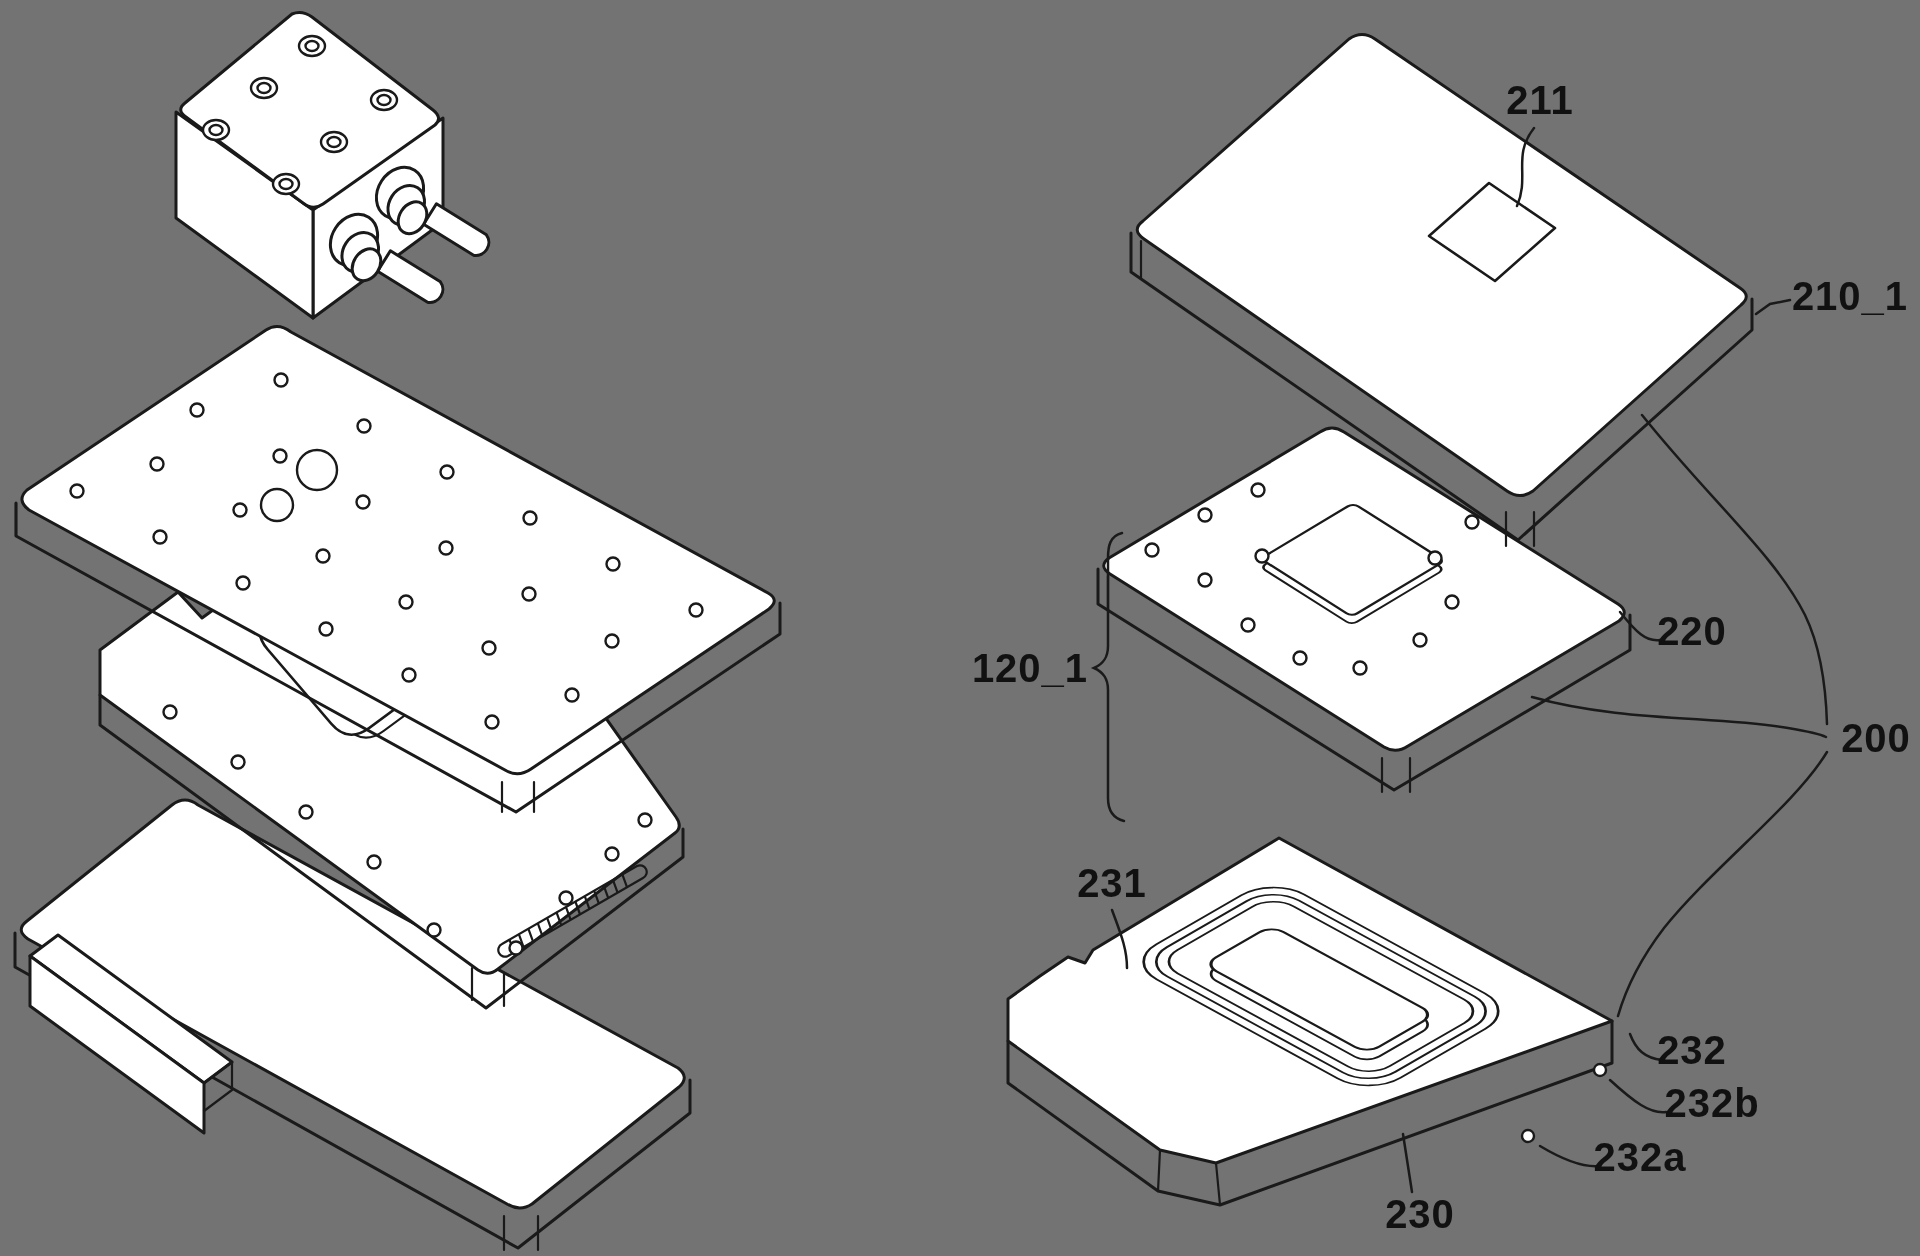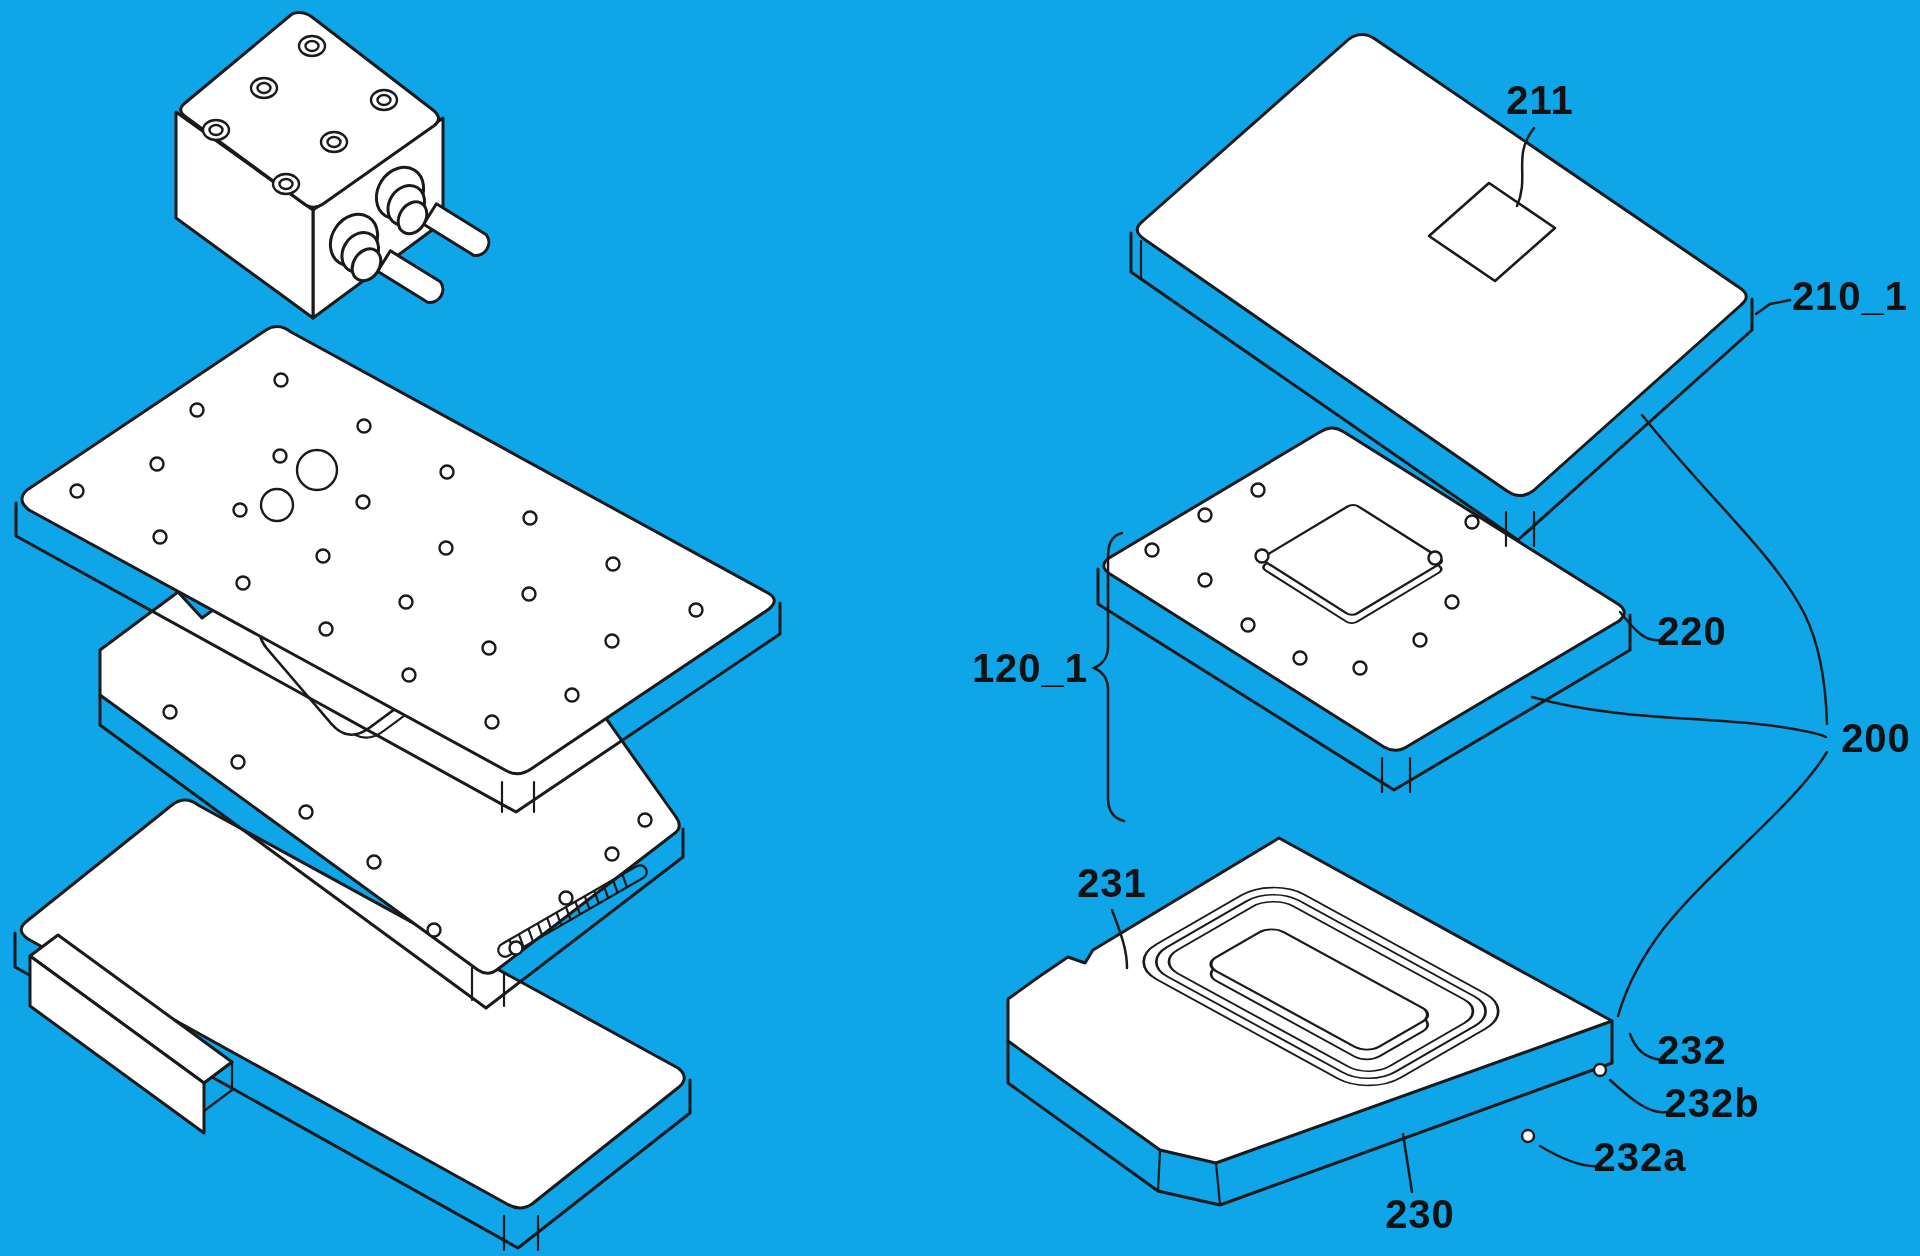--- a/index.html
+++ b/index.html
@@ -1,16 +1,16 @@
 <!DOCTYPE html>
 <html><head>
 <meta charset="utf-8">
 <style>
   html,body{margin:0;padding:0;background:#ffffff;}
-  .stage{position:relative;width:1920px;height:1256px;background:#0ea5e9;overflow:hidden;
+  .stage{position:relative;width:1920px;height:1256px;background:#737373;overflow:hidden;
          font-family:"Liberation Sans",sans-serif;}
   svg{position:absolute;left:0;top:0;}
   .part{fill:#ffffff;stroke:#1a1a1a;stroke-width:3;stroke-linejoin:round;stroke-linecap:round;}
   .edge{fill:none;stroke:#1a1a1a;stroke-width:3;stroke-linejoin:round;stroke-linecap:round;}
   .thin{fill:none;stroke:#1a1a1a;stroke-width:2.2;stroke-linejoin:round;stroke-linecap:round;}
   .hole{fill:#ffffff;stroke:#1a1a1a;stroke-width:2.4;}
   .cut {fill:#ffffff;stroke:#1a1a1a;stroke-width:2.6;stroke-linejoin:round;}
   .lead{fill:none;stroke:#1a1a1a;stroke-width:2.5;stroke-linecap:round;}
   .lbl{fill:#111111;font-family:"Liberation Sans",sans-serif;font-size:40px;font-weight:700;letter-spacing:1px;}
 </style>

